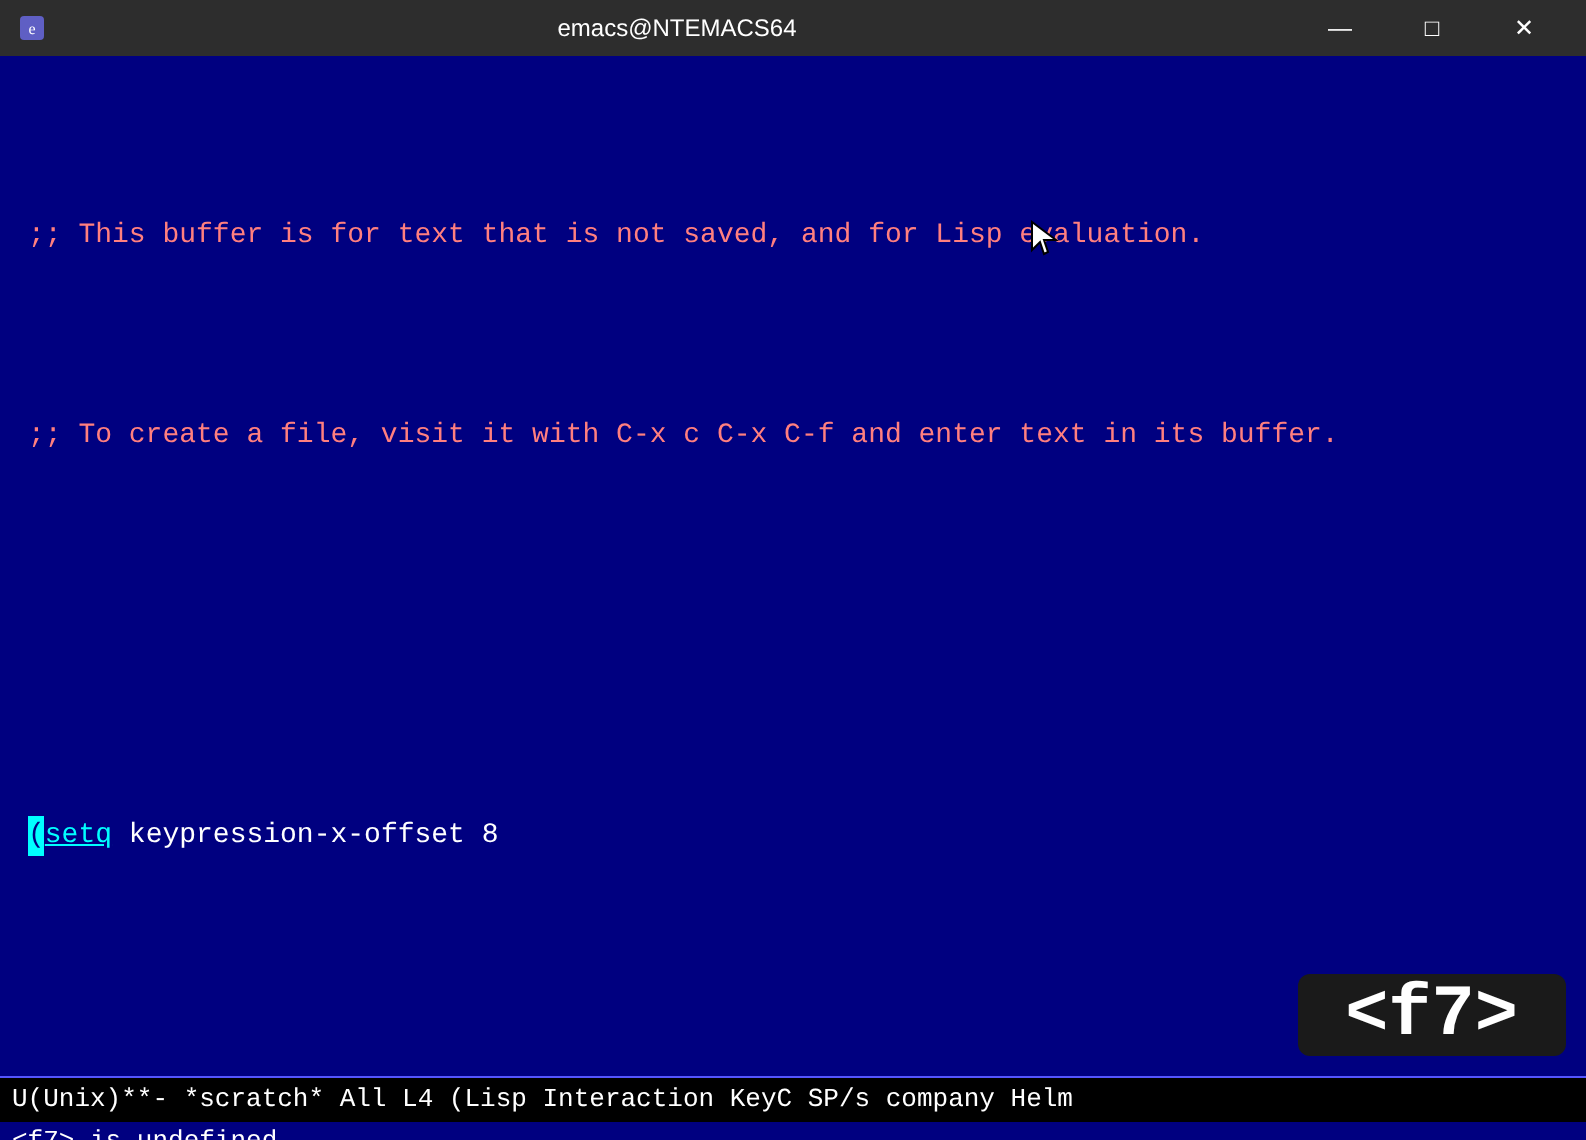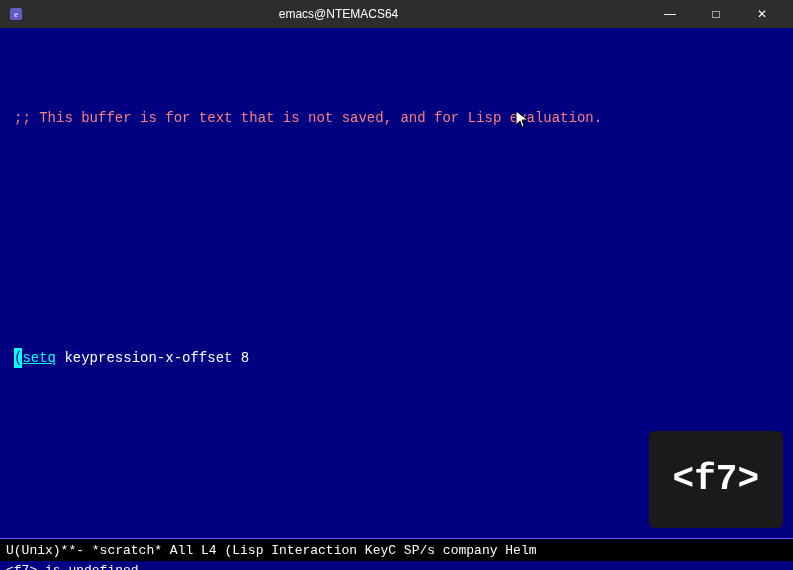--- a/index.html
+++ b/index.html
@@ -110,30 +110,31 @@
     
     #key-overlay {
       position: absolute;
       bottom: 10px;
       right: 10px;
       background: #1a1a1a;
       color: #ffffff;
       font-size: 36px;
       font-family: 'Courier New', Courier, monospace;
       font-weight: bold;
-      padding: 28px 24px;
+      padding: 0 24px;
       border-radius: 6px;
     }
 
     
     #statusbar {
       background: #6d28d9;
       border-top: 1px solid #5555ff;
       height: 22px;
       display: flex;
+      align-items: center;
       padding: 0 0;
       color: #ffffff;
       font-size: 13px;
       font-family: 'Courier New', Courier, monospace;
     }
     #statusbar-main {
       background: #000000;
       height: 22px;
       display: flex;
       align-items: center;
@@ -175,20 +176,23 @@
 
 <div id="editor">
   <div id="content">
 
     
     <div class="line">
       <span class="line-text comment">;; This buffer is for text that is not saved, and for Lisp evaluation.</span>
     </div>
 
     
+    <div class="line">
+      <span class="line-text comment">;; To create a file, visit it with C-x c C-x C-f and enter text in its buffer.</span>
+    </div>
 
     
     <div class="line">
       <span class="line-text">&nbsp;</span>
     </div>
 
     
     <div class="line">
       <span class="line-text"><span class="cursor-block">(</span><span class="keyword">setq</span> keypression-x-offset 8</span>
     </div>

